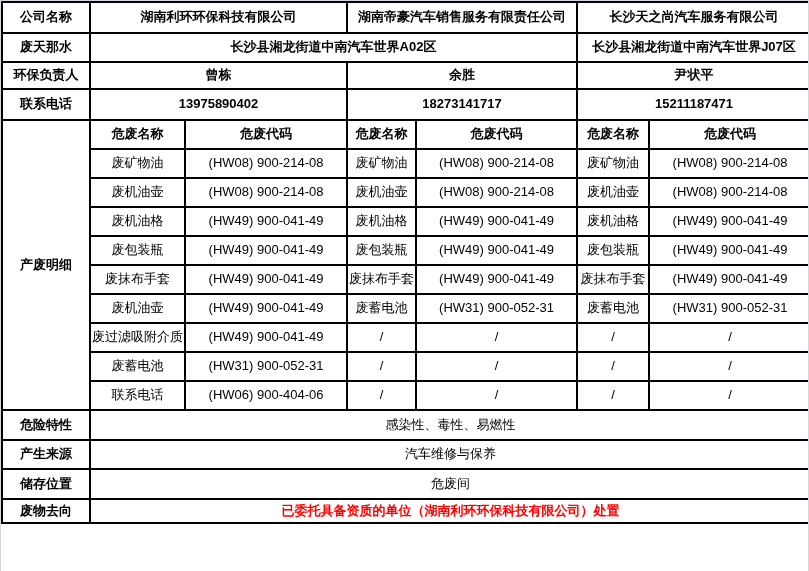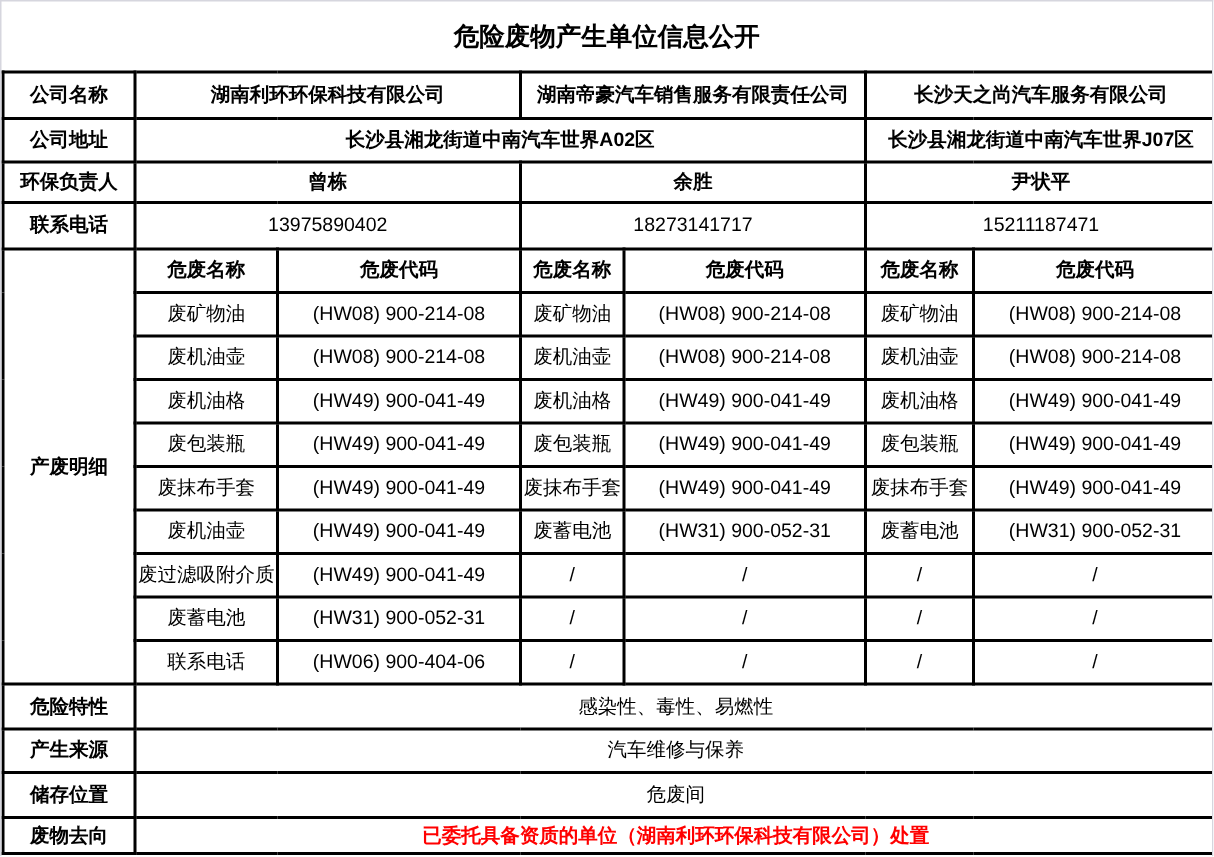--- a/index.html
+++ b/index.html
@@ -37,39 +37,38 @@
     text-align: center;
     vertical-align: middle;
     font-size: 13px;
     line-height: 1.15;
     padding: 0 1px;
     overflow: hidden;
     word-break: break-all;
   }
   .b   { font-weight: bold; }
   .reg { font-weight: normal; font-size: 12.5px; color: #000000; }
-  .phone { font-weight: normal; font-size: 14px; }
+  .phone { font-weight: bold; font-size: 14px; }
   .red { color: #ff0000; font-weight: bold; font-size: 14px; }
   tr.r-name    { height: 31px; }
   tr.r-addr    { height: 29px; }
   tr.r-mgr     { height: 27px; }
   tr.r-phone   { height: 31px; }
   tr.r-subhdr  { height: 29px; }
   tr.r-waste   { height: 29px; }
   tr.r-hazard  { height: 30px; }
   tr.r-source  { height: 29px; }
   tr.r-storage { height: 30px; }
   tr.r-dest    { height: 24px; }
 </style>
 </head>
 <body>
 
 <div class="page">
 
-  <div class="title">危险废物产生单位信息公开</div>
 
   <table class="tbl">
     <colgroup>
       <col style="width:88px">
         <col style="width:95px">
         <col style="width:162px">
       <col style="width:69px">
         <col style="width:161px">
         <col style="width:72px">
         <col style="width:162px">
@@ -77,21 +76,21 @@
 
     <tbody>
         <tr class="r-name">
       <td class="b">公司名称</td>
       <td colspan="2" class="b">湖南利环环保科技有限公司</td>
       <td colspan="2" class="b">湖南帝豪汽车销售服务有限责任公司</td>
       <td colspan="2" class="b">长沙天之尚汽车服务有限公司</td>
     </tr>
 
     <tr class="r-addr">
-      <td class="b">公司地址</td>
+      <td class="b">废天那水</td>
       <td colspan="4" class="b">长沙县湘龙街道中南汽车世界A02区</td>
       <td colspan="2" class="b">长沙县湘龙街道中南汽车世界J07区</td>
     </tr>
 
     <tr class="r-mgr">
       <td class="b">环保负责人</td>
       <td colspan="2" class="b">曾栋</td>
       <td colspan="2" class="b">余胜</td>
       <td colspan="2" class="b">尹状平</td>
     </tr>

